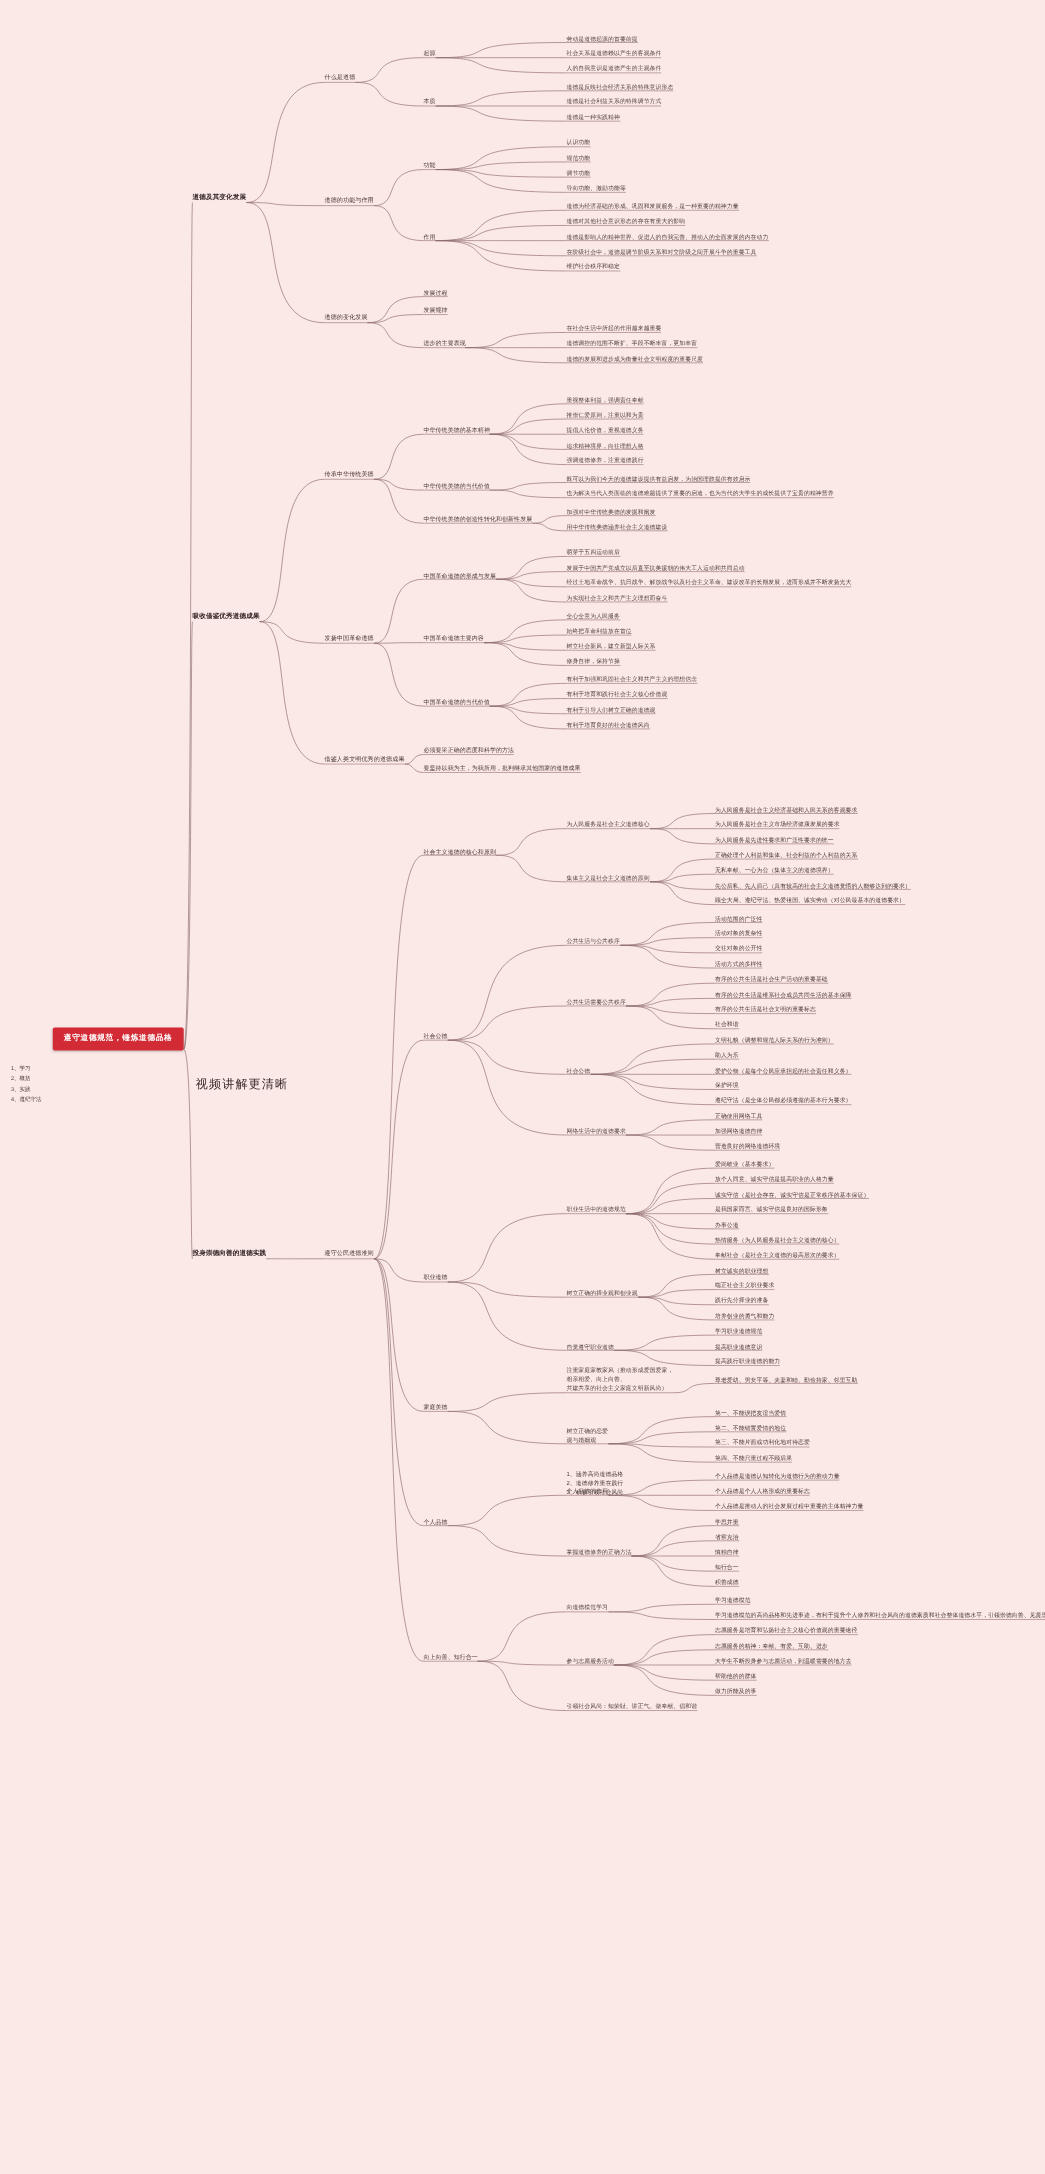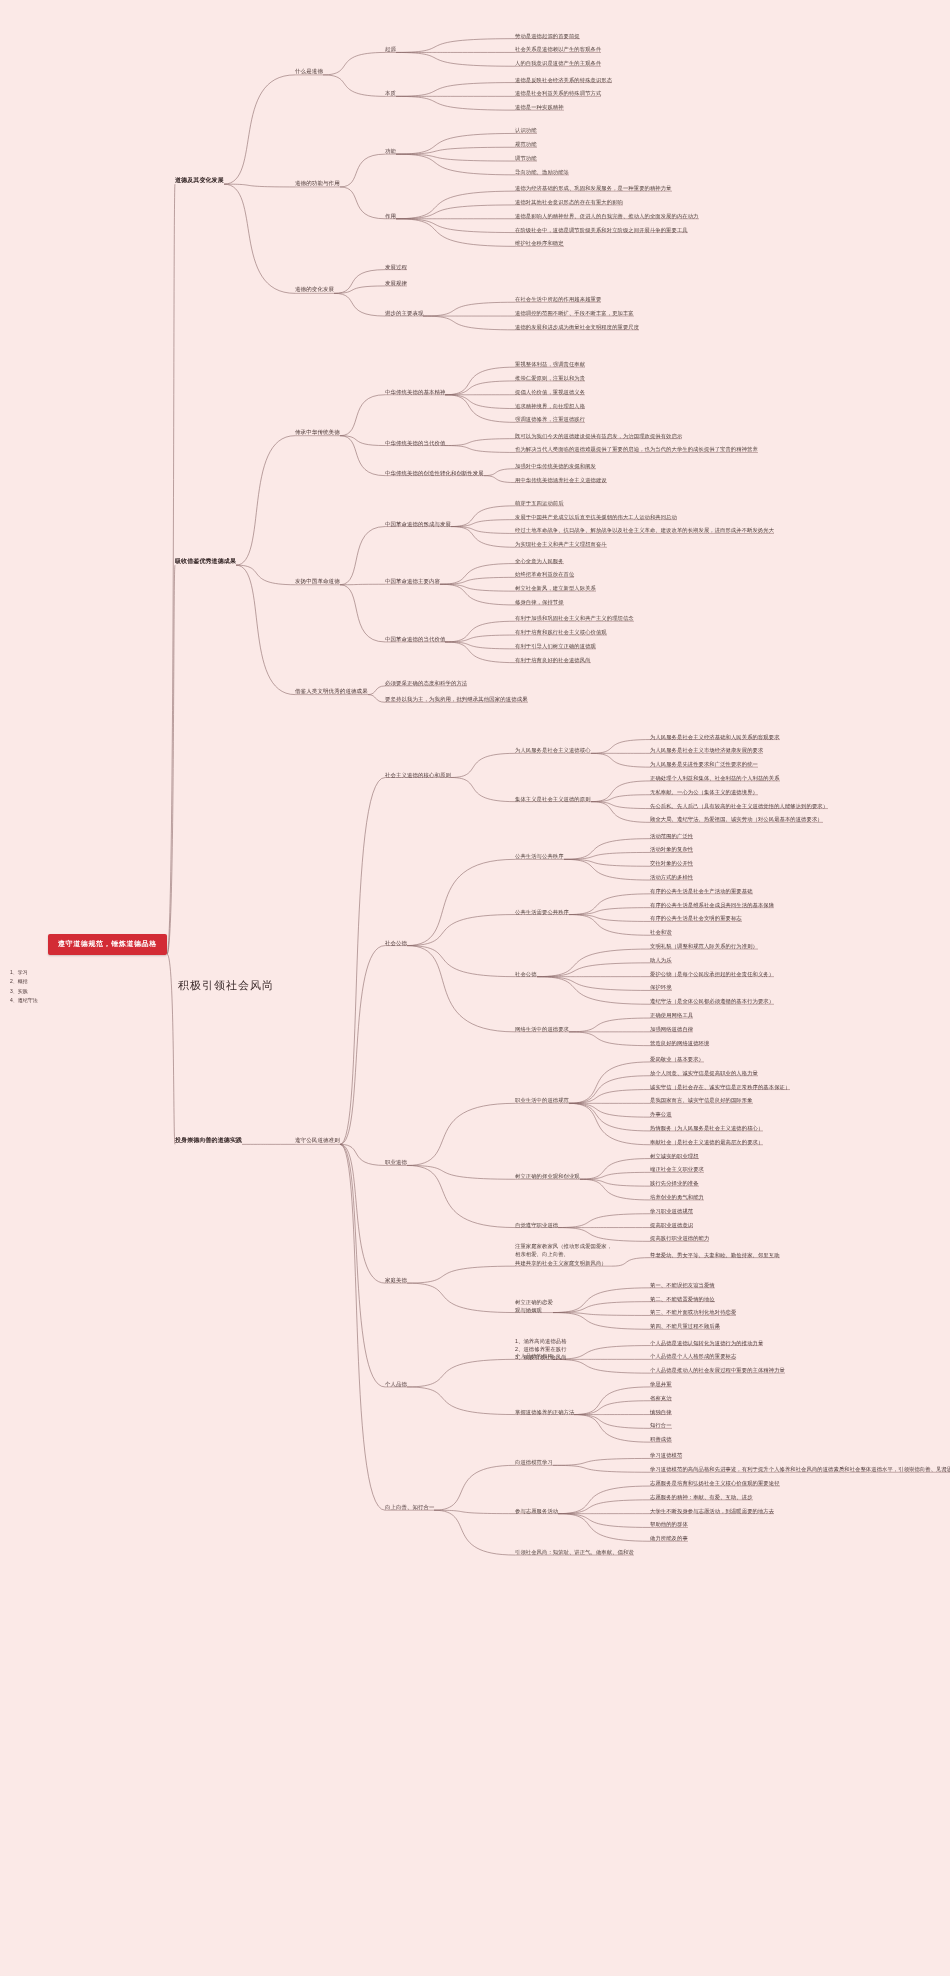--- a/index.html
+++ b/index.html
@@ -342,21 +342,21 @@
       <path d="M434,1510.2000000000003 C478.55,1510.2000000000003 440,1555.0500000000004 515,1555.0500000000004" stroke="#8d6b6b" stroke-width="0.6" fill="none"></path>
     </svg>
 
   <div class="node lvl0" id="center-node" style="left:48px;top:934px;">遵守道德规范，锤炼道德品格</div>
 
   <div class="legend" style="left:10px;top:968px;">1、学习
 2、概括
 3、实践
 4、遵纪守法</div>
 
-  <div class="video-note" style="left:178px;top:978px;">积极引领社会风尚</div>
+  <div class="video-note" style="left:178px;top:978px;">视频讲解更清晰</div>
 
   <div id="nodes">
       <div class="node lvl1" style="left: 175px; font-size: 6px; top: 176.125px;">道德及其变化发展</div>
       <div class="node lvl2" style="left: 295px; font-size: 5.5px; top: 66.9px;">什么是道德</div>
       <div class="node lvl3" style="left: 385px; font-size: 5.4px; top: 45.45px;">起源</div>
       <div class="node lvl4" style="left: 515px; font-size: 5.3px; top: 31.65px;">劳动是道德起源的首要前提</div>
       <div class="node lvl4" style="left: 515px; font-size: 5.3px; top: 45.45px;">社会关系是道德赖以产生的客观条件</div>
       <div class="node lvl4" style="left: 515px; font-size: 5.3px; top: 59.25px;">人的自我意识是道德产生的主观条件</div>
       <div class="node lvl3" style="left: 385px; font-size: 5.4px; top: 89.35px;">本质</div>
       <div class="node lvl4" style="left: 515px; font-size: 5.3px; top: 75.55px;">道德是反映社会经济关系的特殊意识形态</div>

